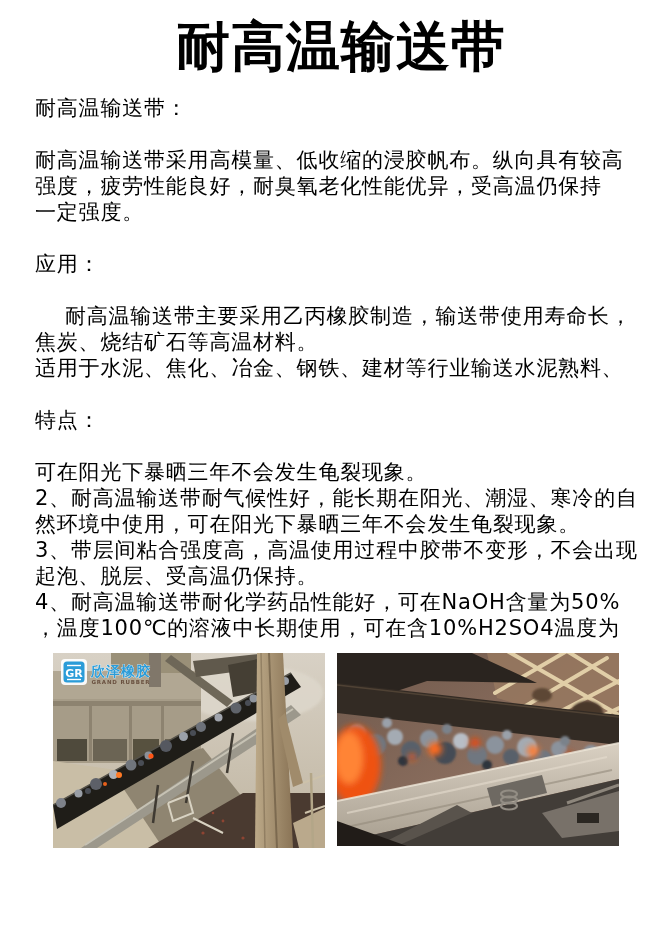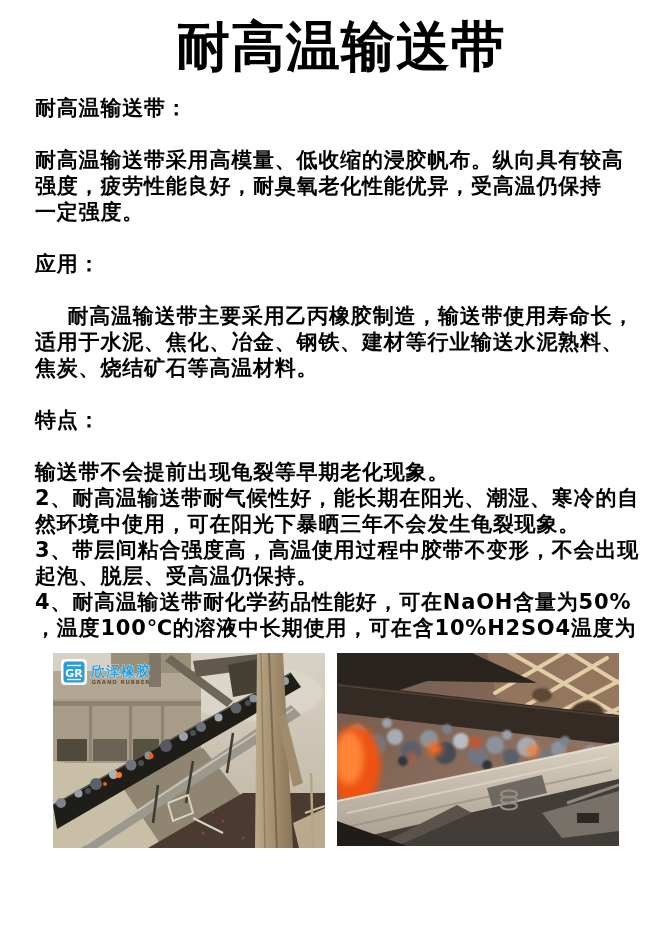--- a/index.html
+++ b/index.html
@@ -7,21 +7,21 @@
     width:666px;height:930px;background:#ffffff;color:#000;
     font-family:"DejaVu Sans","Liberation Sans",sans-serif;
     overflow:hidden;
   }
   .title{
     margin:14px 0 0 16px;text-align:center;
     font-size:54px;line-height:66px;font-weight:700;letter-spacing:1px;
   }
   .content{
     margin:15px 20px 0 35px;
-    font-size:21px;line-height:26px;letter-spacing:0.8px;font-weight:bold;
+    font-size:21px;line-height:26px;letter-spacing:0.8px;
   }
   .content .line{white-space:pre;min-height:26px;height:26px;overflow:visible}
   .photos{display:flex;gap:12px;margin:12px 0 0 53px}
   .photo{display:block;flex:0 0 auto}
 </style>
 </head>
 <body>
 
 <div class="page">
 
@@ -30,26 +30,26 @@
   <div class="content">
       <div class="line">耐高温输送带：</div>
       <div class="line"></div>
       <div class="line">耐高温输送带采用高模量、低收缩的浸胶帆布。纵向具有较高</div>
       <div class="line">强度，疲劳性能良好，耐臭氧老化性能优异，受高温仍保持</div>
       <div class="line">一定强度。</div>
       <div class="line"></div>
       <div class="line">应用：</div>
       <div class="line"></div>
       <div class="line">    耐高温输送带主要采用乙丙橡胶制造，输送带使用寿命长，</div>
+      <div class="line">焦炭、烧结矿石等高温材料。</div>
       <div class="line">适用于水泥、焦化、冶金、钢铁、建材等行业输送水泥熟料、</div>
-      <div class="line">焦炭、烧结矿石等高温材料。</div>
       <div class="line"></div>
       <div class="line">特点：</div>
       <div class="line"></div>
-      <div class="line">输送带不会提前出现龟裂等早期老化现象。</div>
+      <div class="line">可在阳光下暴晒三年不会发生龟裂现象。</div>
       <div class="line">2、耐高温输送带耐气候性好，能长期在阳光、潮湿、寒冷的自</div>
       <div class="line">然环境中使用，可在阳光下暴晒三年不会发生龟裂现象。</div>
       <div class="line">3、带层间粘合强度高，高温使用过程中胶带不变形，不会出现</div>
       <div class="line">起泡、脱层、受高温仍保持。</div>
       <div class="line">4、耐高温输送带耐化学药品性能好，可在NaOH含量为50%</div>
       <div class="line">，温度100℃的溶液中长期使用，可在含10%H2SO4温度为</div>
     </div>
 
   <div class="photos">
 

